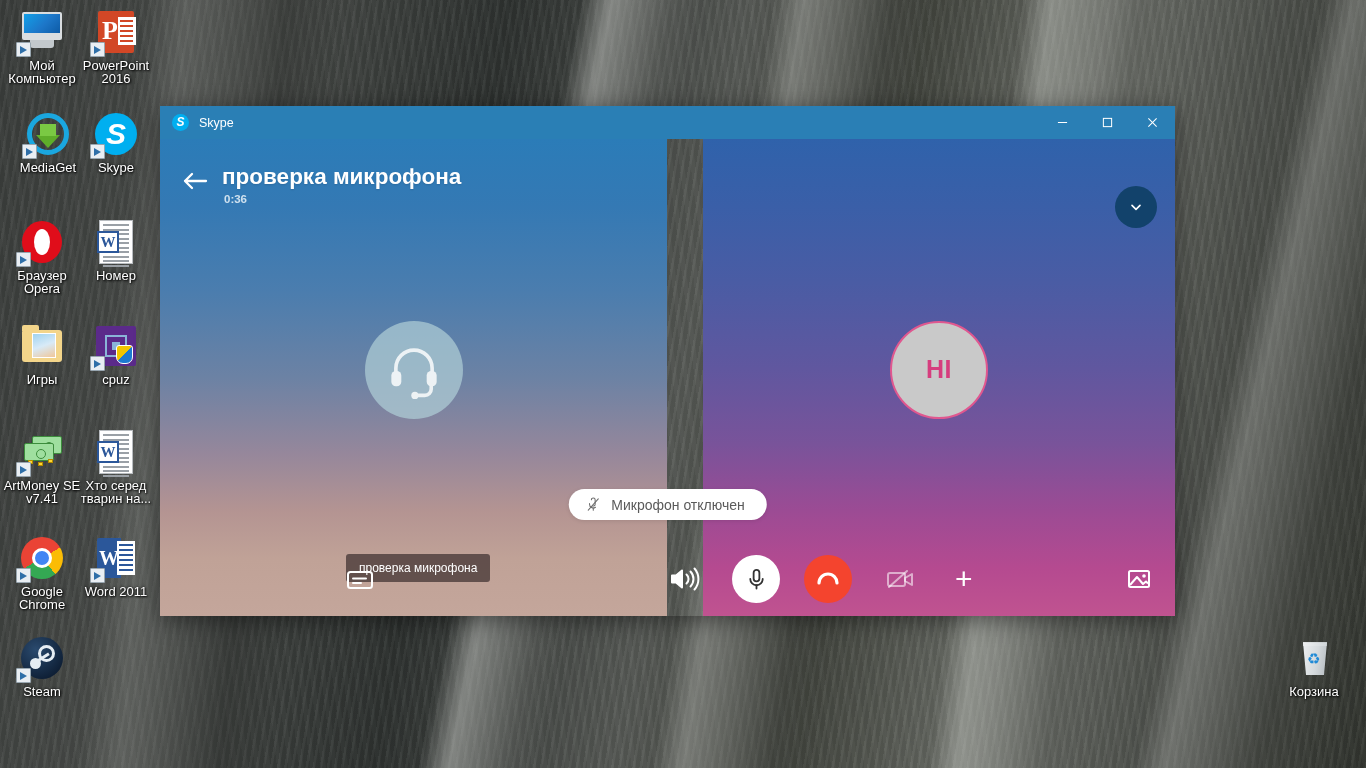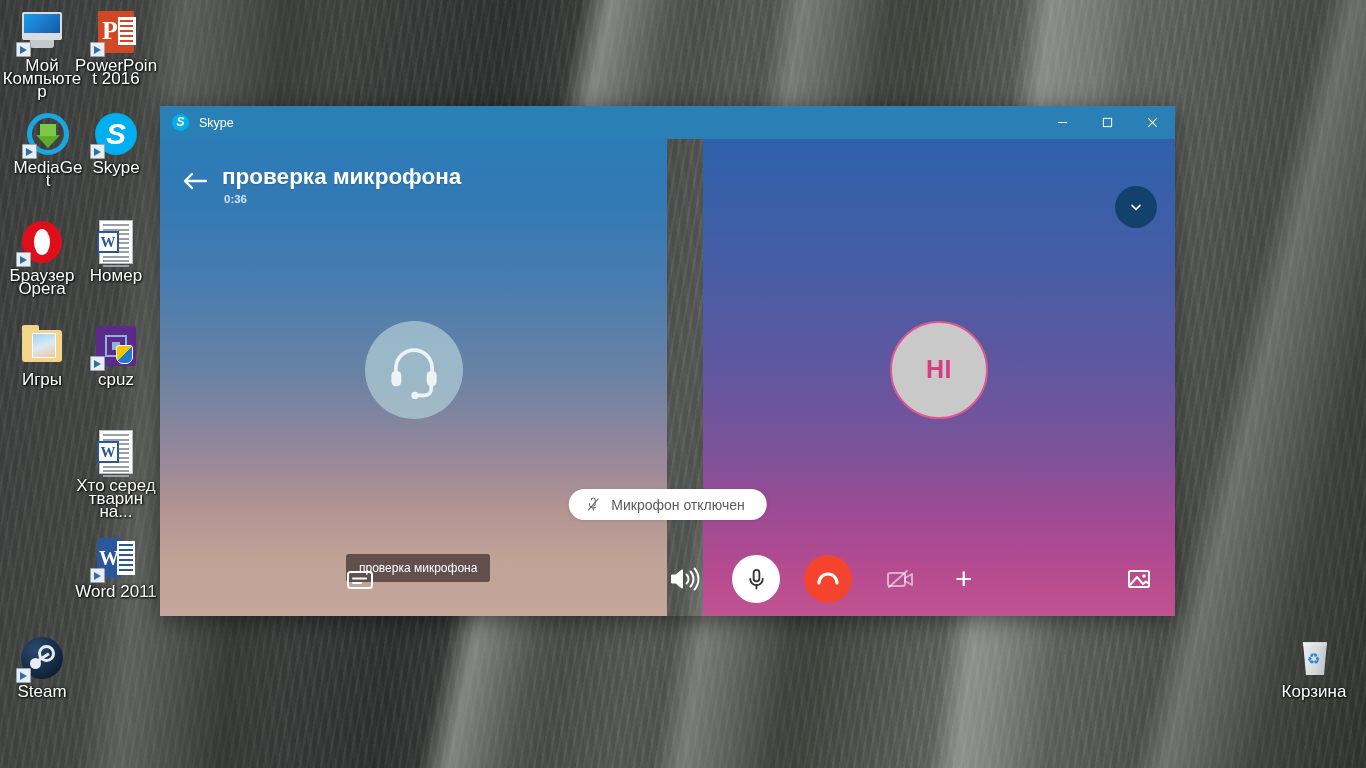--- a/index.html
+++ b/index.html
@@ -37,21 +37,21 @@
     cursor: default;
     user-select: none;
   }
   .dicon .glyph {
     width: 48px; height: 48px;
     margin: 0 auto 3px auto;
     position: relative;
   }
   .dicon .lbl {
     color: #ffffff;
-    font-size: 17px;
+    font-size: 13px;
     line-height: 13px;
     text-shadow: 0 0 3px rgba(0,0,0,0.95), 1px 1px 2px rgba(0,0,0,0.9);
     word-wrap: break-word;
   }
   
   .shortcut {
     position: absolute;
     left: -2px; bottom: -1px;
     width: 15px; height: 15px;
     background: #e9eef3;
@@ -455,20 +455,33 @@
 
   <div class="dicon" style="left:0px;  top:322px;">
     <div class="glyph">
       <div class="ic-folder">
           <div class="pic"></div>
         </div>
     </div>
     <div class="lbl">Игры</div>
   </div>
 
+  <div class="dicon" style="left:0px;  top:428px;">
+    <div class="glyph">
+      <div class="ic-money">
+        <div class="bill b1"></div>
+          <div class="bill b2"></div>
+        <div class="coin" style="left:8px; top:24px;"></div>
+        <div class="coin" style="left:18px; top:26px;"></div>
+        <div class="coin" style="left:28px; top:23px;"></div>
+      </div>
+      <div class="shortcut"></div>
+    </div>
+    <div class="lbl">ArtMoney SE v7.41</div>
+  </div>
 
   <div class="dicon" style="left:74px; top:428px;">
     <div class="glyph">
       <div class="ic-word">
         <div class="lines">
             <i></i>
             <i></i>
             <i></i>
             <i></i>
             <i></i>
@@ -477,20 +490,27 @@
             <i></i>
             <i></i>
             <i></i>
           </div>
         <div class="w">W</div>
       </div>
     </div>
     <div class="lbl">Хто серед тварин на...</div>
   </div>
 
+  <div class="dicon" style="left:0px;  top:534px;">
+    <div class="glyph">
+      <div class="ic-chrome"></div>
+        <div class="shortcut"></div>
+    </div>
+    <div class="lbl">Google Chrome</div>
+  </div>
 
   <div class="dicon" style="left:74px; top:534px;">
     <div class="glyph">
       <div class="ic-word2016">
         <div class="blue">W</div>
         <div class="pg">
             <i></i>
             <i></i>
             <i></i>
             <i></i>

